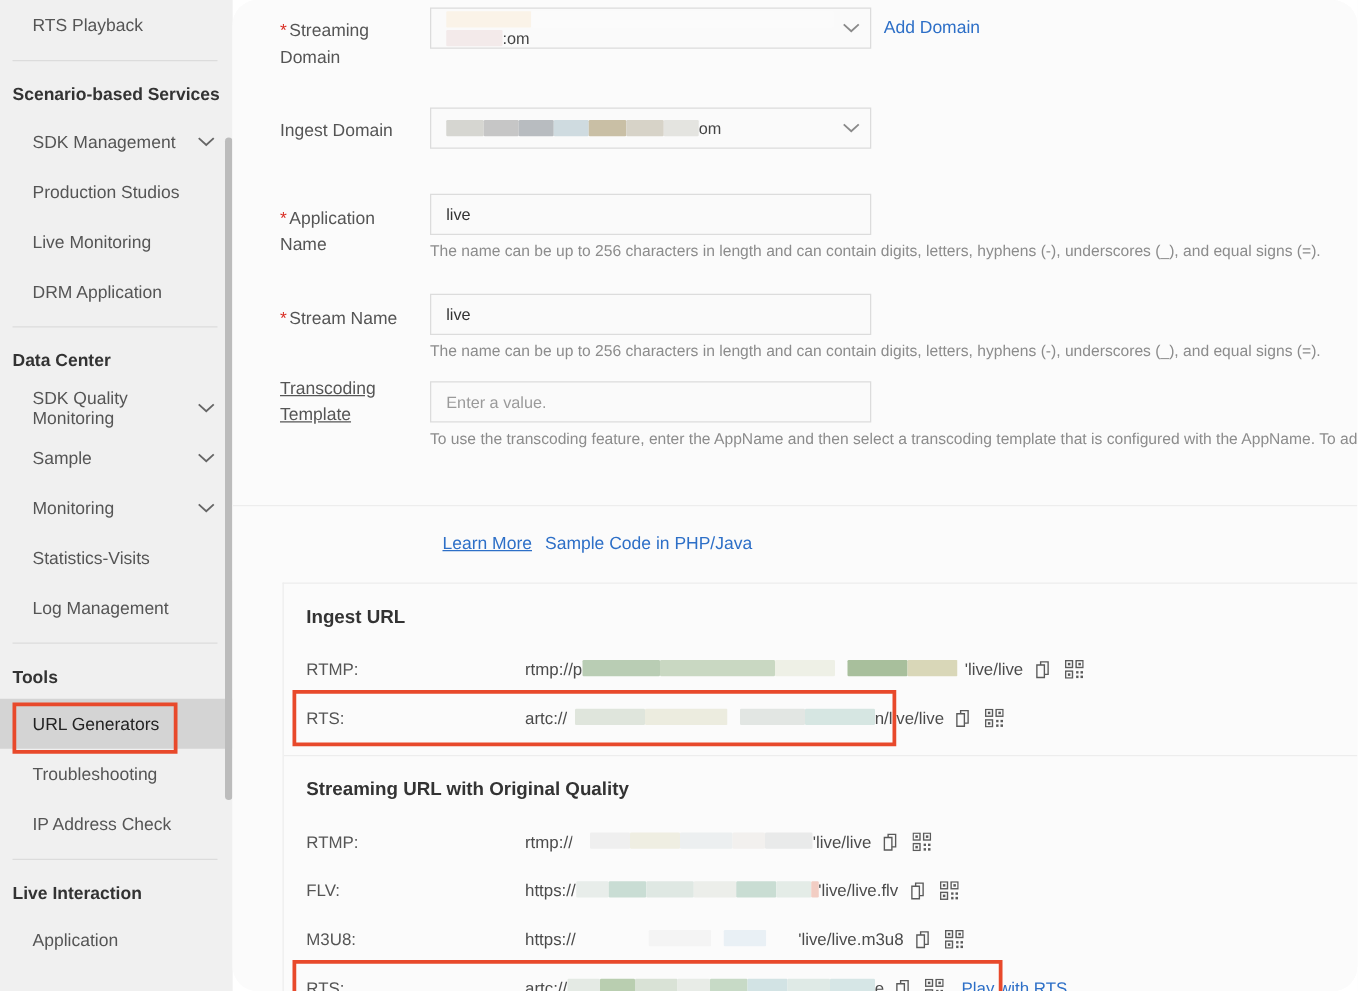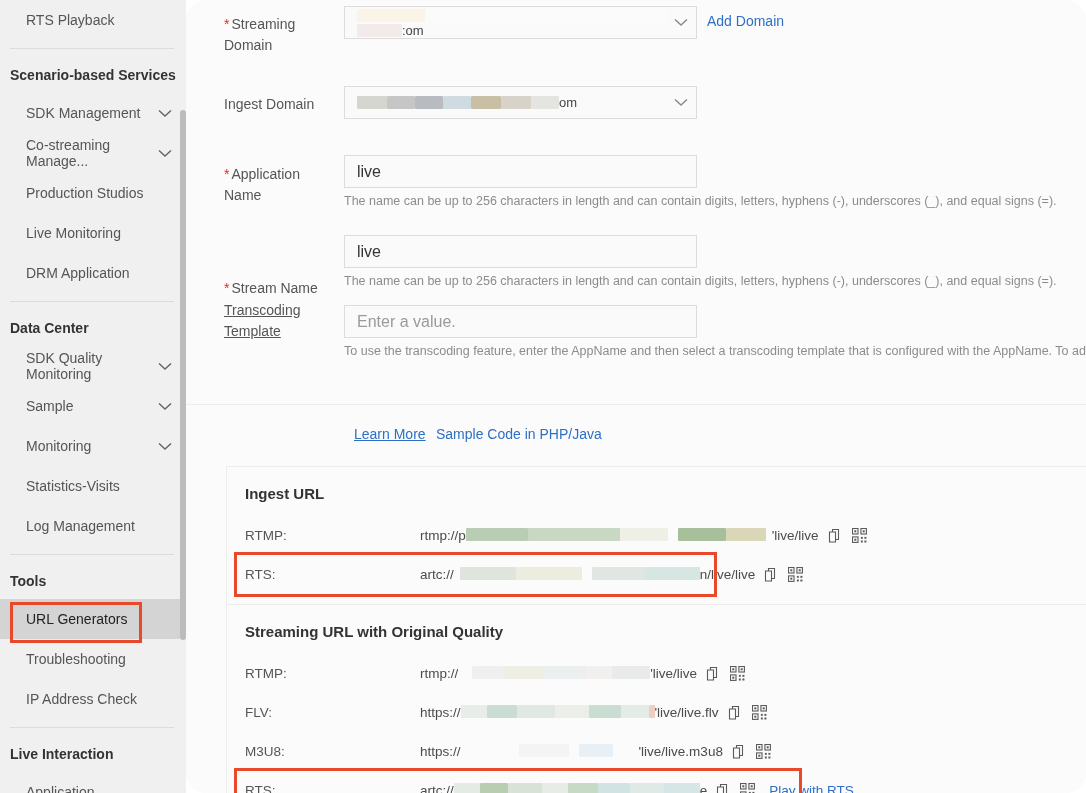--- a/index.html
+++ b/index.html
@@ -104,21 +104,21 @@
     position: relative;
     cursor: pointer;
   }
   .sel .chev-d { margin-left: auto; }
   .txt {
     width: 353px; height: 33px;
     background: #fafafa;
     border: 1px solid #dcdcdc;
     display: flex; align-items: center;
     padding: 0 12px;
-    font-size: 16px; color: #333;
+    font-size: 13px; color: #333;
     cursor: text;
   }
   .txt.placeholder { color: #9a9a9a; }
   .helper {
     position: absolute; left: 158px;
     font-size: 12.5px; color: #8c8c8c;
     white-space: nowrap;
   }
   .add-domain {
     position: absolute; left: 521px;
@@ -196,28 +196,20 @@
     <div id="sidebar-items">
         <div class="side-link">
           <span>RTS Playback</span>
         </div>
         <div class="side-sep"></div>
         <div class="side-group-title">
           <span>Scenario-based Services</span>
         </div>
         <div class="side-link">
           <span>SDK Management</span>
-          <span class="chev">
-            <svg width="14" height="9" viewBox="0 0 14 9">
-              <path d="M1 1.5 L7 7 L13 1.5" fill="none" stroke="#666" stroke-width="1.5"></path>
-            </svg>
-          </span>
-        </div>
-        <div class="side-link">
-          <span>Co-streaming Manage...</span>
           <span class="chev">
             <svg width="14" height="9" viewBox="0 0 14 9">
               <path d="M1 1.5 L7 7 L13 1.5" fill="none" stroke="#666" stroke-width="1.5"></path>
             </svg>
           </span>
         </div>
         <div class="side-link">
           <span>Production Studios</span>
         </div>
         <div class="side-link">
@@ -314,21 +306,21 @@
             <span class="chev-d"><svg width="14" height="9" viewBox="0 0 14 9">
                 <path d="M1 1.5 L7 7 L13 1.5" fill="none" stroke="#8a8a8a" stroke-width="1.5"></path>
               </svg></span>
           </div>
         </div>
         <div class="form-label" style="top: 164px; width: 95px;"><span class="req">*</span><span>Application Name</span></div>
         <div class="field-wrap" style="top: 155px;">
           <div class="txt">live</div>
         </div>
         <div class="helper" style="top: 194px;">The name can be up to 256 characters in length and can contain digits, letters, hyphens (-), underscores (_), and equal signs (=).</div>
-        <div class="form-label" style="top: 244px; width: 115px; margin-top: 34px;"><span class="req">*</span><span>Stream Name</span></div>
+        <div class="form-label" style="top: 244px; width: 115px;"><span class="req">*</span><span>Stream Name</span></div>
         <div class="field-wrap" style="top: 235px;">
           <div class="txt">live</div>
         </div>
         <div class="helper" style="top: 274px;">The name can be up to 256 characters in length and can contain digits, letters, hyphens (-), underscores (_), and equal signs (=).</div>
         <div class="form-label" style="top: 300px; width: 95px; text-decoration: underline;"><span>Transcoding Template</span></div>
         <div class="field-wrap" style="top: 305px;">
           <div class="txt placeholder">Enter a value.</div>
         </div>
         <div class="helper" style="top: 344px;">To use the transcoding feature, enter the AppName and then select a transcoding template that is configured with the AppName. To add or</div>
       </div>

